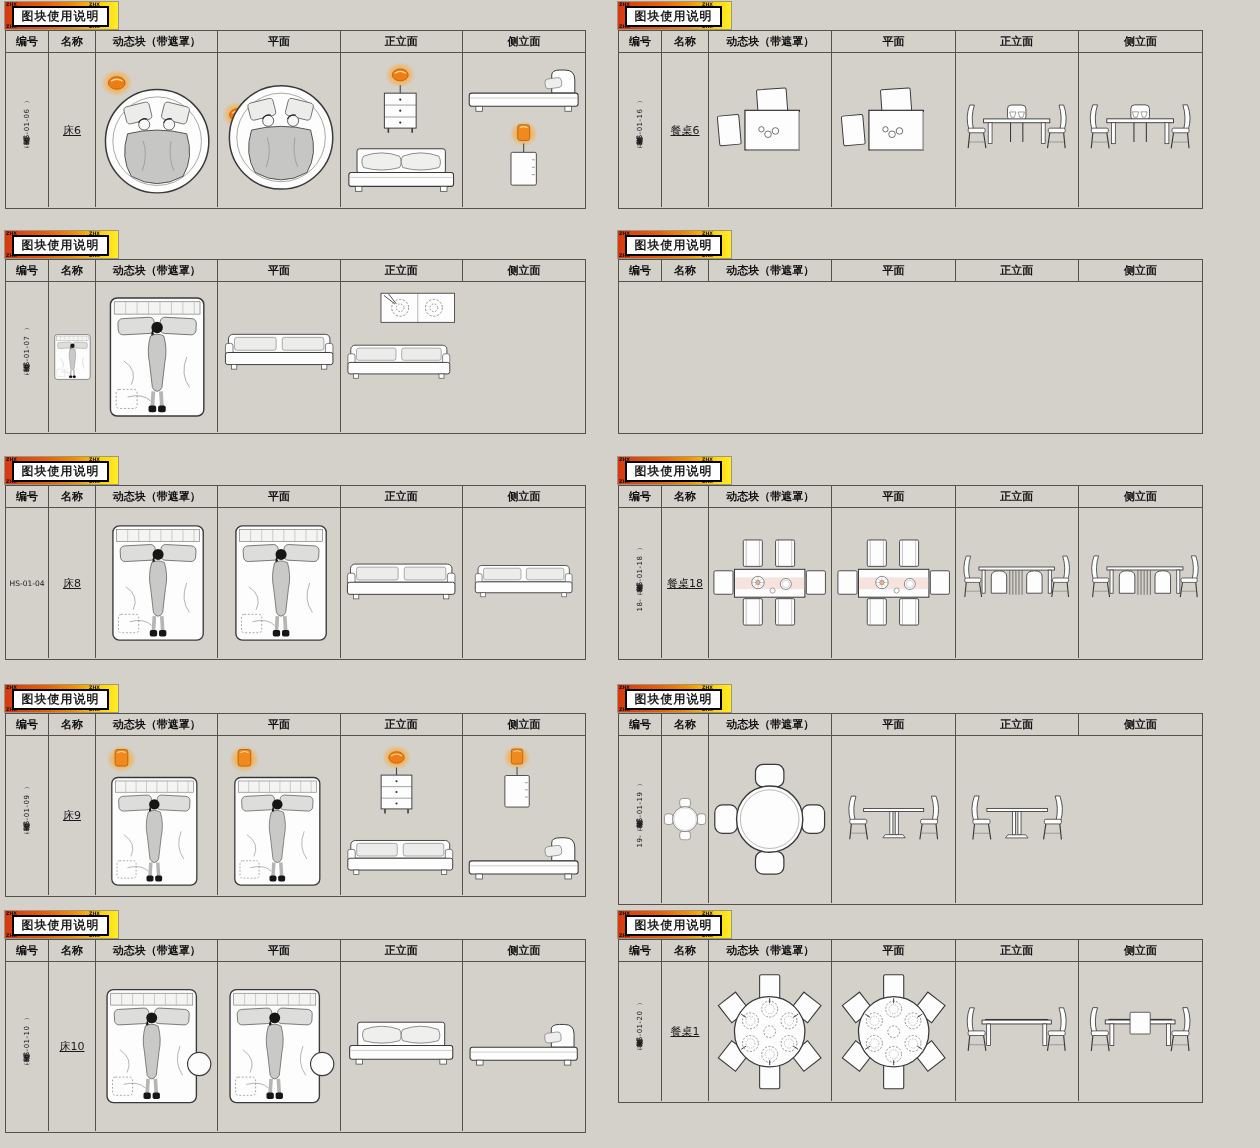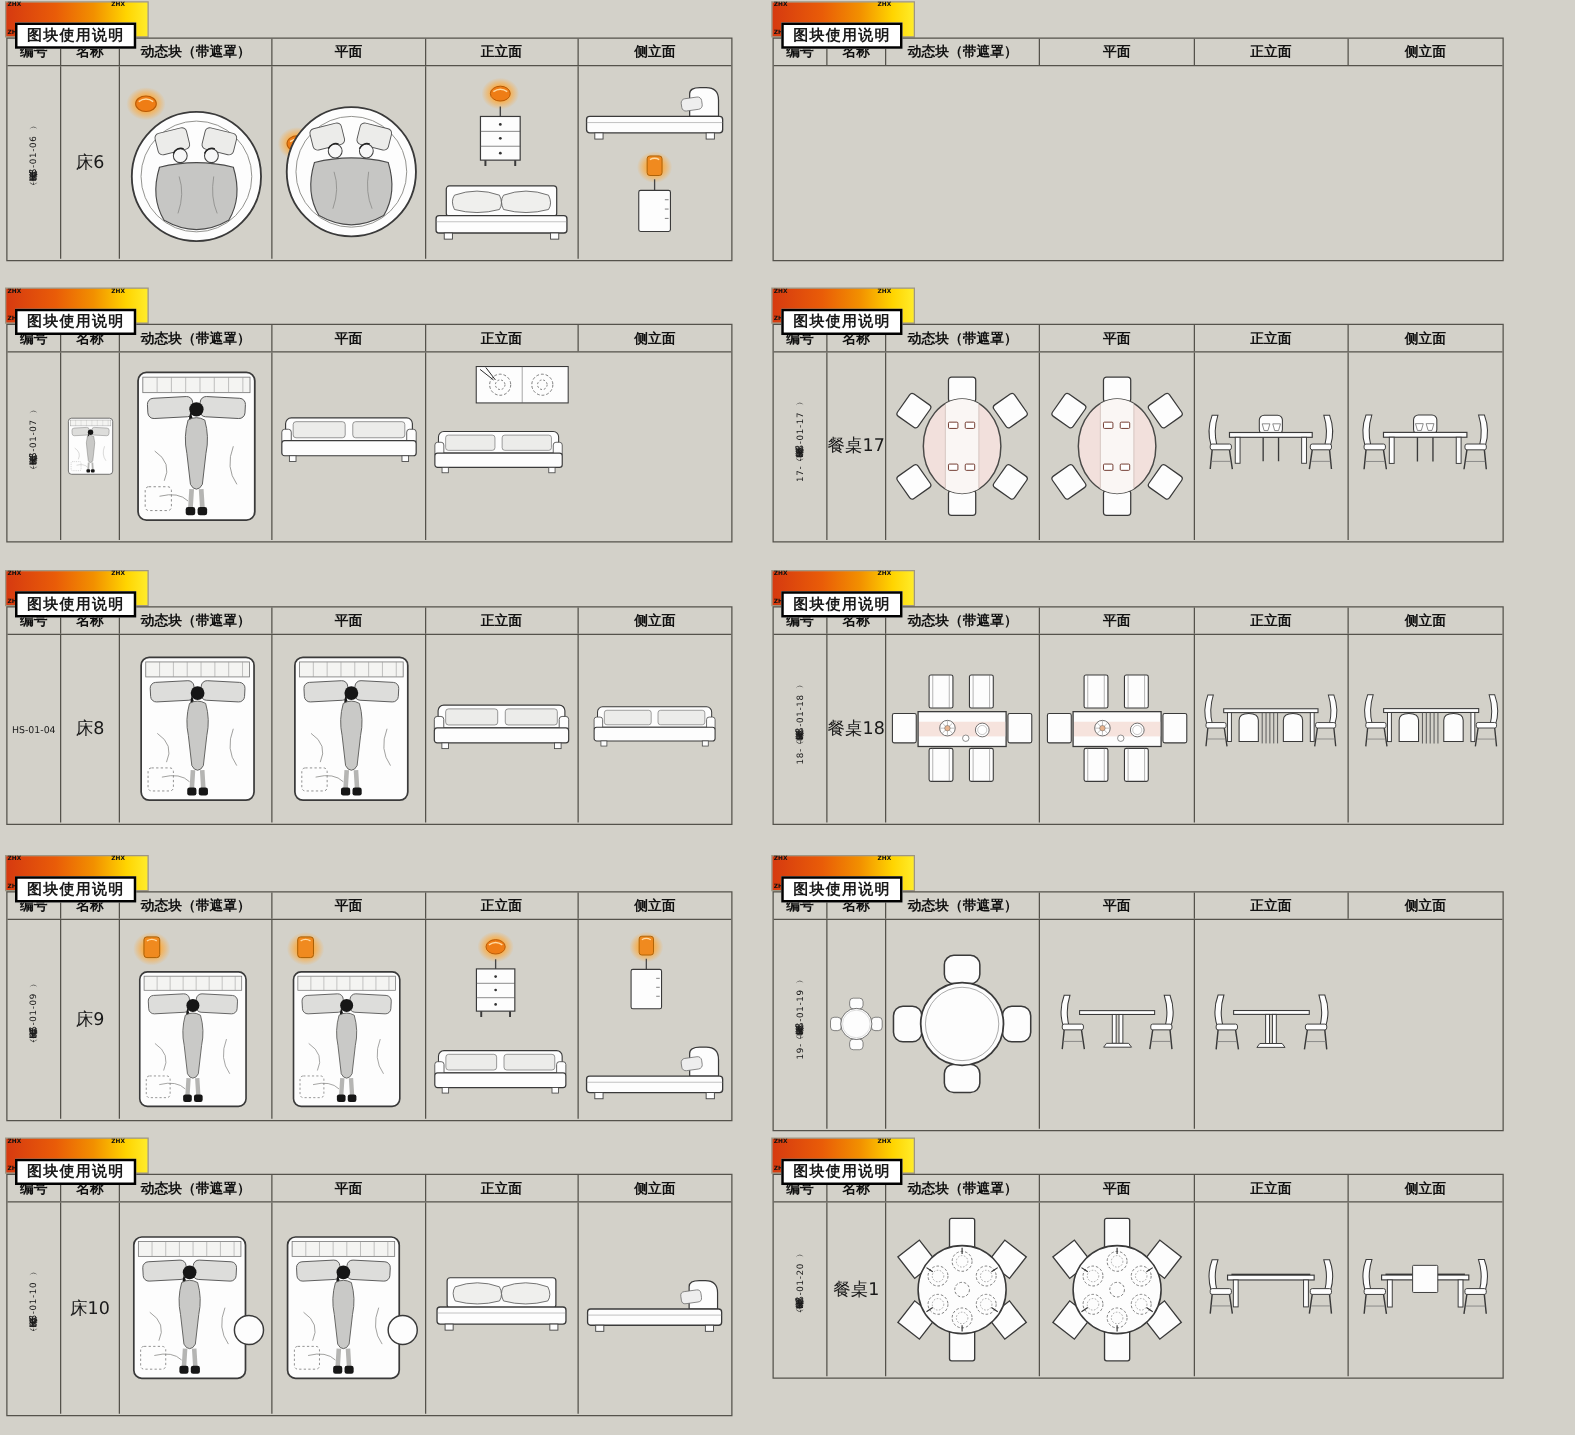--- a/index.html
+++ b/index.html
@@ -10,35 +10,35 @@
     color:#1a1a1a;
   }
   .panel{position:absolute;}
   
   .banner{position:relative;width:113px;height:27px;
     background:linear-gradient(90deg,#d63a10 0%,#e95c08 35%,#f29000 62%,#ffd400 85%,#ffec2a 100%);
     outline:1px solid rgba(60,40,0,.35);}
   .zhx{position:absolute;font-size:6px;line-height:6px;font-weight:bold;color:#111;transform:scale(.78);transform-origin:left top;}
   .zhx.tl{left:1px;top:0;} .zhx.tr{left:84px;top:0;}
   .zhx.bl{left:1px;bottom:-1px;} .zhx.br{left:84px;bottom:-1px;}
-  .titlebox{position:absolute;left:7px;top:16px;width:93px;height:17px;background:#fff;
+  .titlebox{position:absolute;left:7px;top:4px;width:93px;height:17px;background:#fff;
     border:2px solid #000;display:flex;align-items:center;justify-content:center;
     font-size:12px;font-weight:bold;letter-spacing:1px;white-space:nowrap;}
   
   .tbl{margin-top:1px;border:1px solid #54524b;--cols:43px 47px 1fr 1fr 1fr 1fr;}
   .hrow{display:grid;grid-template-columns:var(--cols);height:21px;border-bottom:1px solid #54524b;}
   .hcell{border-right:1px solid #54524b;display:flex;align-items:center;justify-content:center;
     font-size:11px;font-weight:bold;color:#111;white-space:nowrap;overflow:hidden;}
   .hcell:last-child{border-right:none;}
   .brow{display:grid;grid-template-columns:var(--cols);}
   .cell{border-right:1px solid #54524b;position:relative;display:flex;align-items:center;justify-content:center;overflow:hidden;}
   .cell:last-child{border-right:none;}
   .vtxt{writing-mode:vertical-rl;transform:rotate(180deg);font-size:7px;letter-spacing:.5px;white-space:nowrap;color:#1a1a1a;}
   .htxt{font-size:7.5px;white-space:nowrap;}
-  .nametxt{font-size:14px;white-space:nowrap;}
+  .nametxt{font-size:11px;white-space:nowrap;text-decoration:underline;}
   svg.cd{width:96%;height:96%;display:block;}
 </style>
 </head>
 <body>
 
 <svg width="0" height="0" style="position:absolute" aria-hidden="true">
 <defs>
   <radialGradient id="gG" cx="50%" cy="50%" r="50%">
     <stop offset="0%" stop-color="#ff8c1a"></stop>
     <stop offset="45%" stop-color="#ffa733" stop-opacity=".85"></stop>
@@ -564,73 +564,73 @@
   </div>
   <div class="tbl" style="height:177px;">
     <div class="hrow">
       <div class="hcell">编号</div>
       <div class="hcell">名称</div>
       <div class="hcell">动态块（带遮罩）</div>
       <div class="hcell">平面</div>
       <div class="hcell">正立面</div>
       <div class="hcell">侧立面</div>
     </div>
-  </div>
-</div>
-
-<div class="panel" style="left:618px;top:231px;width:585px;">
-  <div class="banner">
-    <span class="zhx tl">ZHX</span>
-      <span class="zhx tr">ZHX</span>
-      <span class="zhx bl">ZHX</span>
-      <span class="zhx br">ZHX</span>
-    <div class="titlebox">图块使用说明</div>
-  </div>
-  <div class="tbl" style="height:173px;">
-    <div class="hrow">
-      <div class="hcell">编号</div>
-      <div class="hcell">名称</div>
-      <div class="hcell">动态块（带遮罩）</div>
-      <div class="hcell">平面</div>
-      <div class="hcell">正立面</div>
-      <div class="hcell">侧立面</div>
-    </div>
-    <div class="brow" style="height:150px;">
-      <div class="cell">
-          <span class="vtxt">17-餐桌（黑石深化-HS-01-17）</span>
-        </div>
-      <div class="cell">
-          <span class="nametxt">餐桌17</span>
-        </div>
-      <div class="cell">
-        <svg class="cd" viewBox="0 0 124 150">
-            <use href="#round6" x="0" y="4" width="124" height="142"></use>
-          </svg>
-      </div>
-      <div class="cell">
-        <svg class="cd" viewBox="0 0 124 150">
-            <use href="#round6" x="0" y="4" width="124" height="142"></use>
+    <div class="brow" style="height:154px;">
+      <div class="cell">
+          <span class="vtxt">餐桌（黑石深化-HS-01-16）</span>
+        </div>
+      <div class="cell">
+          <span class="nametxt">餐桌6</span>
+        </div>
+      <div class="cell">
+        <svg class="cd" viewBox="0 0 124 150">
+            <use href="#table2" x="1" y="26" width="122" height="88"></use>
+          </svg>
+      </div>
+      <div class="cell">
+        <svg class="cd" viewBox="0 0 124 150">
+            <use href="#table2" x="1" y="26" width="122" height="88"></use>
           </svg>
       </div>
       <div class="cell">
         <svg class="cd" viewBox="0 0 124 150">
             <use href="#dining-front" x="1" y="42" width="122" height="59"></use>
           </svg>
       </div>
       <div class="cell">
         <svg class="cd" viewBox="0 0 124 150">
             <g transform="translate(123,42) scale(-1,1)">
               <use href="#dining-front" x="0" y="0" width="122" height="59"></use>
             </g>
           </svg>
       </div>
     </div>
   </div>
 </div>
 
+<div class="panel" style="left:618px;top:231px;width:585px;">
+  <div class="banner">
+    <span class="zhx tl">ZHX</span>
+      <span class="zhx tr">ZHX</span>
+      <span class="zhx bl">ZHX</span>
+      <span class="zhx br">ZHX</span>
+    <div class="titlebox">图块使用说明</div>
+  </div>
+  <div class="tbl" style="height:173px;">
+    <div class="hrow">
+      <div class="hcell">编号</div>
+      <div class="hcell">名称</div>
+      <div class="hcell">动态块（带遮罩）</div>
+      <div class="hcell">平面</div>
+      <div class="hcell">正立面</div>
+      <div class="hcell">侧立面</div>
+    </div>
+  </div>
+</div>
+
 <div class="panel" style="left:618px;top:457px;width:585px;">
   <div class="banner">
     <span class="zhx tl">ZHX</span>
       <span class="zhx tr">ZHX</span>
       <span class="zhx bl">ZHX</span>
       <span class="zhx br">ZHX</span>
     <div class="titlebox">图块使用说明</div>
   </div>
   <div class="tbl" style="height:173px;">
     <div class="hrow">

